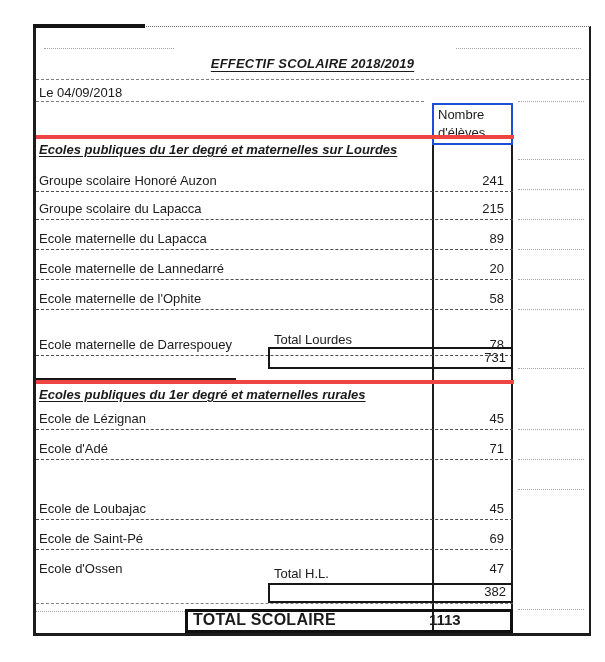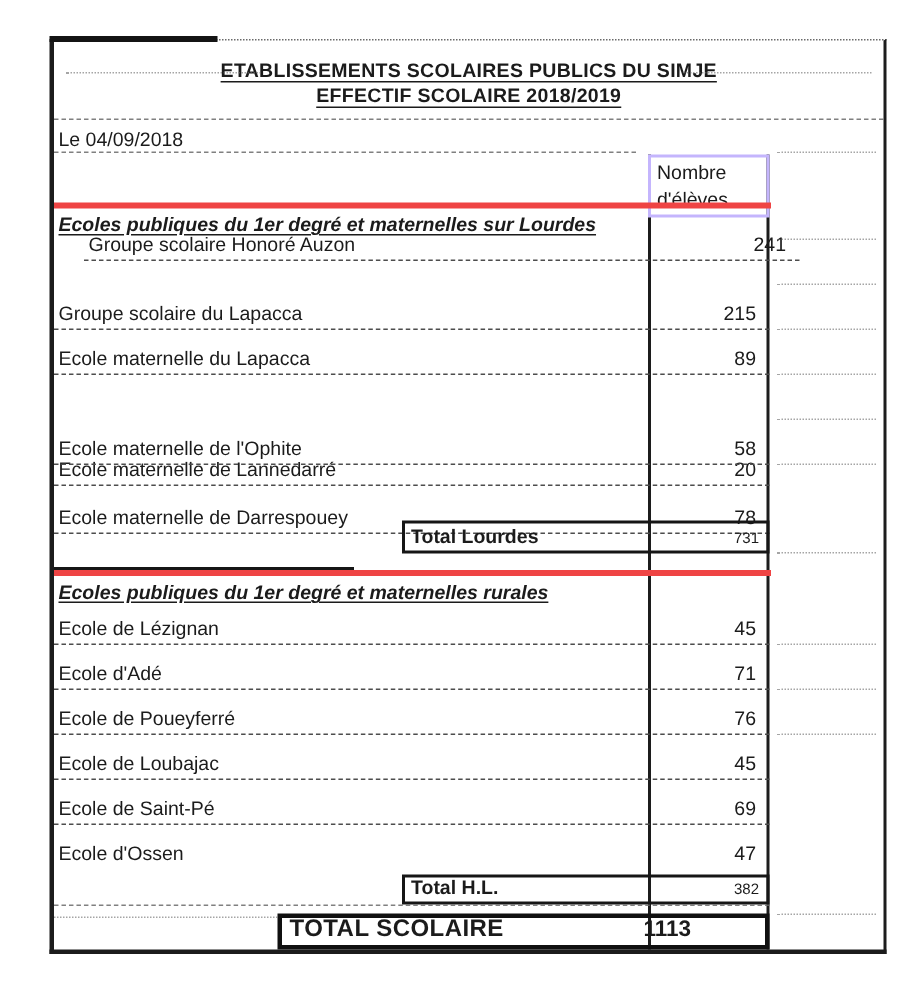--- a/index.html
+++ b/index.html
@@ -14,95 +14,94 @@
     border-left:3px solid #1c1c1c;
     border-right:2px solid #1c1c1c;
     border-bottom:3px solid #1c1c1c;
     border-top:1px dotted #6a6a6a;
     box-sizing:content-box;
   }
   .top-seg{position:absolute;left:-3px;top:-3px;width:112px;height:4px;background:#141414;}
   .title{position:absolute;left:0;width:100%;text-align:center;font-weight:bold;font-size:13px;letter-spacing:.2px;}
   .title span{text-decoration:underline;text-underline-offset:3px;}
   .t1{top:12px;}
-  .t2{top:29px;}
+  .t2{top:29px;font-style:italic;}
   .date{position:absolute;left:3px;top:58px;font-size:13px;}
   
   .num-col{
     position:absolute;left:396px;top:76px;bottom:0;width:81px;
     border-left:2px solid #1c1c1c;border-right:2px solid #1c1c1c;
     box-sizing:border-box;pointer-events:none;
   }
   .colhead{
     position:absolute;left:396px;top:76px;width:81px;height:42px;
-    border:2px solid #c4b5fd;box-sizing:border-box;
+    border:2px solid #1d4ed8;box-sizing:border-box;
     font-size:13px;line-height:18px;padding:1px 0 0 4px;background:transparent;
   }
   .sec-header{
     position:absolute;left:0;width:478px;height:24px;
     border-top:4px solid #ef4444;
   }
   .sec-header .sec-label{
     position:absolute;left:3px;top:3px;
     font-size:13px;font-weight:bold;font-style:italic;
     text-decoration:underline;text-underline-offset:2px;white-space:nowrap;
   }
   .thick-seg{position:absolute;height:3px;background:#161616;}
   .row{position:absolute;left:0;width:477px;height:28px;border-bottom:1px dashed #4d4d4d;}
   .row .label{position:absolute;left:3px;bottom:3px;font-size:13px;white-space:nowrap;}
   .row .value{position:absolute;left:394px;width:79px;bottom:3px;text-align:right;padding-right:5px;box-sizing:border-box;font-size:13px;}
   .total-box{
     position:absolute;left:232px;width:245px;height:22px;
     border:2px solid #161616;box-sizing:border-box;
   }
-  .total-box .label{position:absolute;left:4px;bottom:2px;font-size:13px;white-space:nowrap;font-weight:bold;}
-  .total-box .value{position:absolute;right:0;width:79px;bottom:2px;text-align:right;padding-right:5px;box-sizing:border-box;font-size:10px;}
+  .total-box .label{position:absolute;left:4px;bottom:20px;font-size:13px;white-space:nowrap;}
+  .total-box .value{position:absolute;right:0;width:79px;bottom:2px;text-align:right;padding-right:5px;box-sizing:border-box;font-size:13px;}
   .grand-box{
     position:absolute;left:149px;width:328px;height:24px;top:582px;
     border:3px solid #101010;box-sizing:border-box;
   }
   .grand-box .label{position:absolute;left:5px;bottom:1px;font-size:16px;font-weight:bold;letter-spacing:.3px;white-space:nowrap;}
   .grand-box .value{position:absolute;right:0;width:81px;bottom:2px;text-align:left;padding-right:6px;box-sizing:border-box;font-size:15px;font-weight:bold;}
   .noise{position:absolute;border-top:1px dashed #6b6b6b;height:0;opacity:.85;pointer-events:none;}
   .noise.lite{border-top-style:dotted;opacity:.6;}
 </style>
 </head>
 <body>
 
 <div class="page">
   <div class="top-seg"></div>
 
-  <div class="title t1"><span>ETABLISSEMENTS SCOLAIRES PUBLICS DU SIMJE</span></div>
   <div class="title t2"><span>EFFECTIF SCOLAIRE 2018/2019</span></div>
 
   <div class="date">Le 04/09/2018</div>
 
   <div class="num-col"></div>
   <div class="colhead">
     <div>Nombre</div>
     <div>d'élèves</div>
   </div>
 
   <div class="sec-header" style="top:108px;">
     <span class="sec-label">Ecoles publiques du 1er degré et maternelles sur Lourdes</span>
   </div>
 
-  <div class="row" style="top:118px;margin-left:20px;">
+  <div class="row" style="top:136px;">
     <span class="label">Groupe scolaire Honoré Auzon</span>
     <span class="value">241</span>
   </div>
   <div class="row" style="top:164px;">
     <span class="label">Groupe scolaire du Lapacca</span>
     <span class="value">215</span>
   </div>
   <div class="row" style="top:194px;">
     <span class="label">Ecole maternelle du Lapacca</span>
     <span class="value">89</span>
   </div>
-  <div class="row" style="top:224px;margin-top:44px;">
+  <div class="row" style="top:224px;">
     <span class="label">Ecole maternelle de Lannedarré</span>
     <span class="value">20</span>
   </div>
   <div class="row" style="top:254px;">
     <span class="label">Ecole maternelle de l'Ophite</span>
     <span class="value">58</span>
   </div>
   <div class="row" style="top:300px;">
     <span class="label">Ecole maternelle de Darrespouey</span>
     <span class="value">78</span>
@@ -118,24 +117,20 @@
     <span class="sec-label">Ecoles publiques du 1er degré et maternelles rurales</span>
   </div>
 
   <div class="row" style="top:374px;">
     <span class="label">Ecole de Lézignan</span>
     <span class="value">45</span>
   </div>
   <div class="row" style="top:404px;">
     <span class="label">Ecole d'Adé</span>
     <span class="value">71</span>
-  </div>
-  <div class="row" style="top:434px;">
-    <span class="label">Ecole de Poueyferré</span>
-    <span class="value">76</span>
   </div>
   <div class="row" style="top:464px;">
     <span class="label">Ecole de Loubajac</span>
     <span class="value">45</span>
   </div>
   <div class="row" style="top:494px;">
     <span class="label">Ecole de Saint-Pé</span>
     <span class="value">69</span>
   </div>
   <div class="row" style="top:524px;border-bottom:none;">

